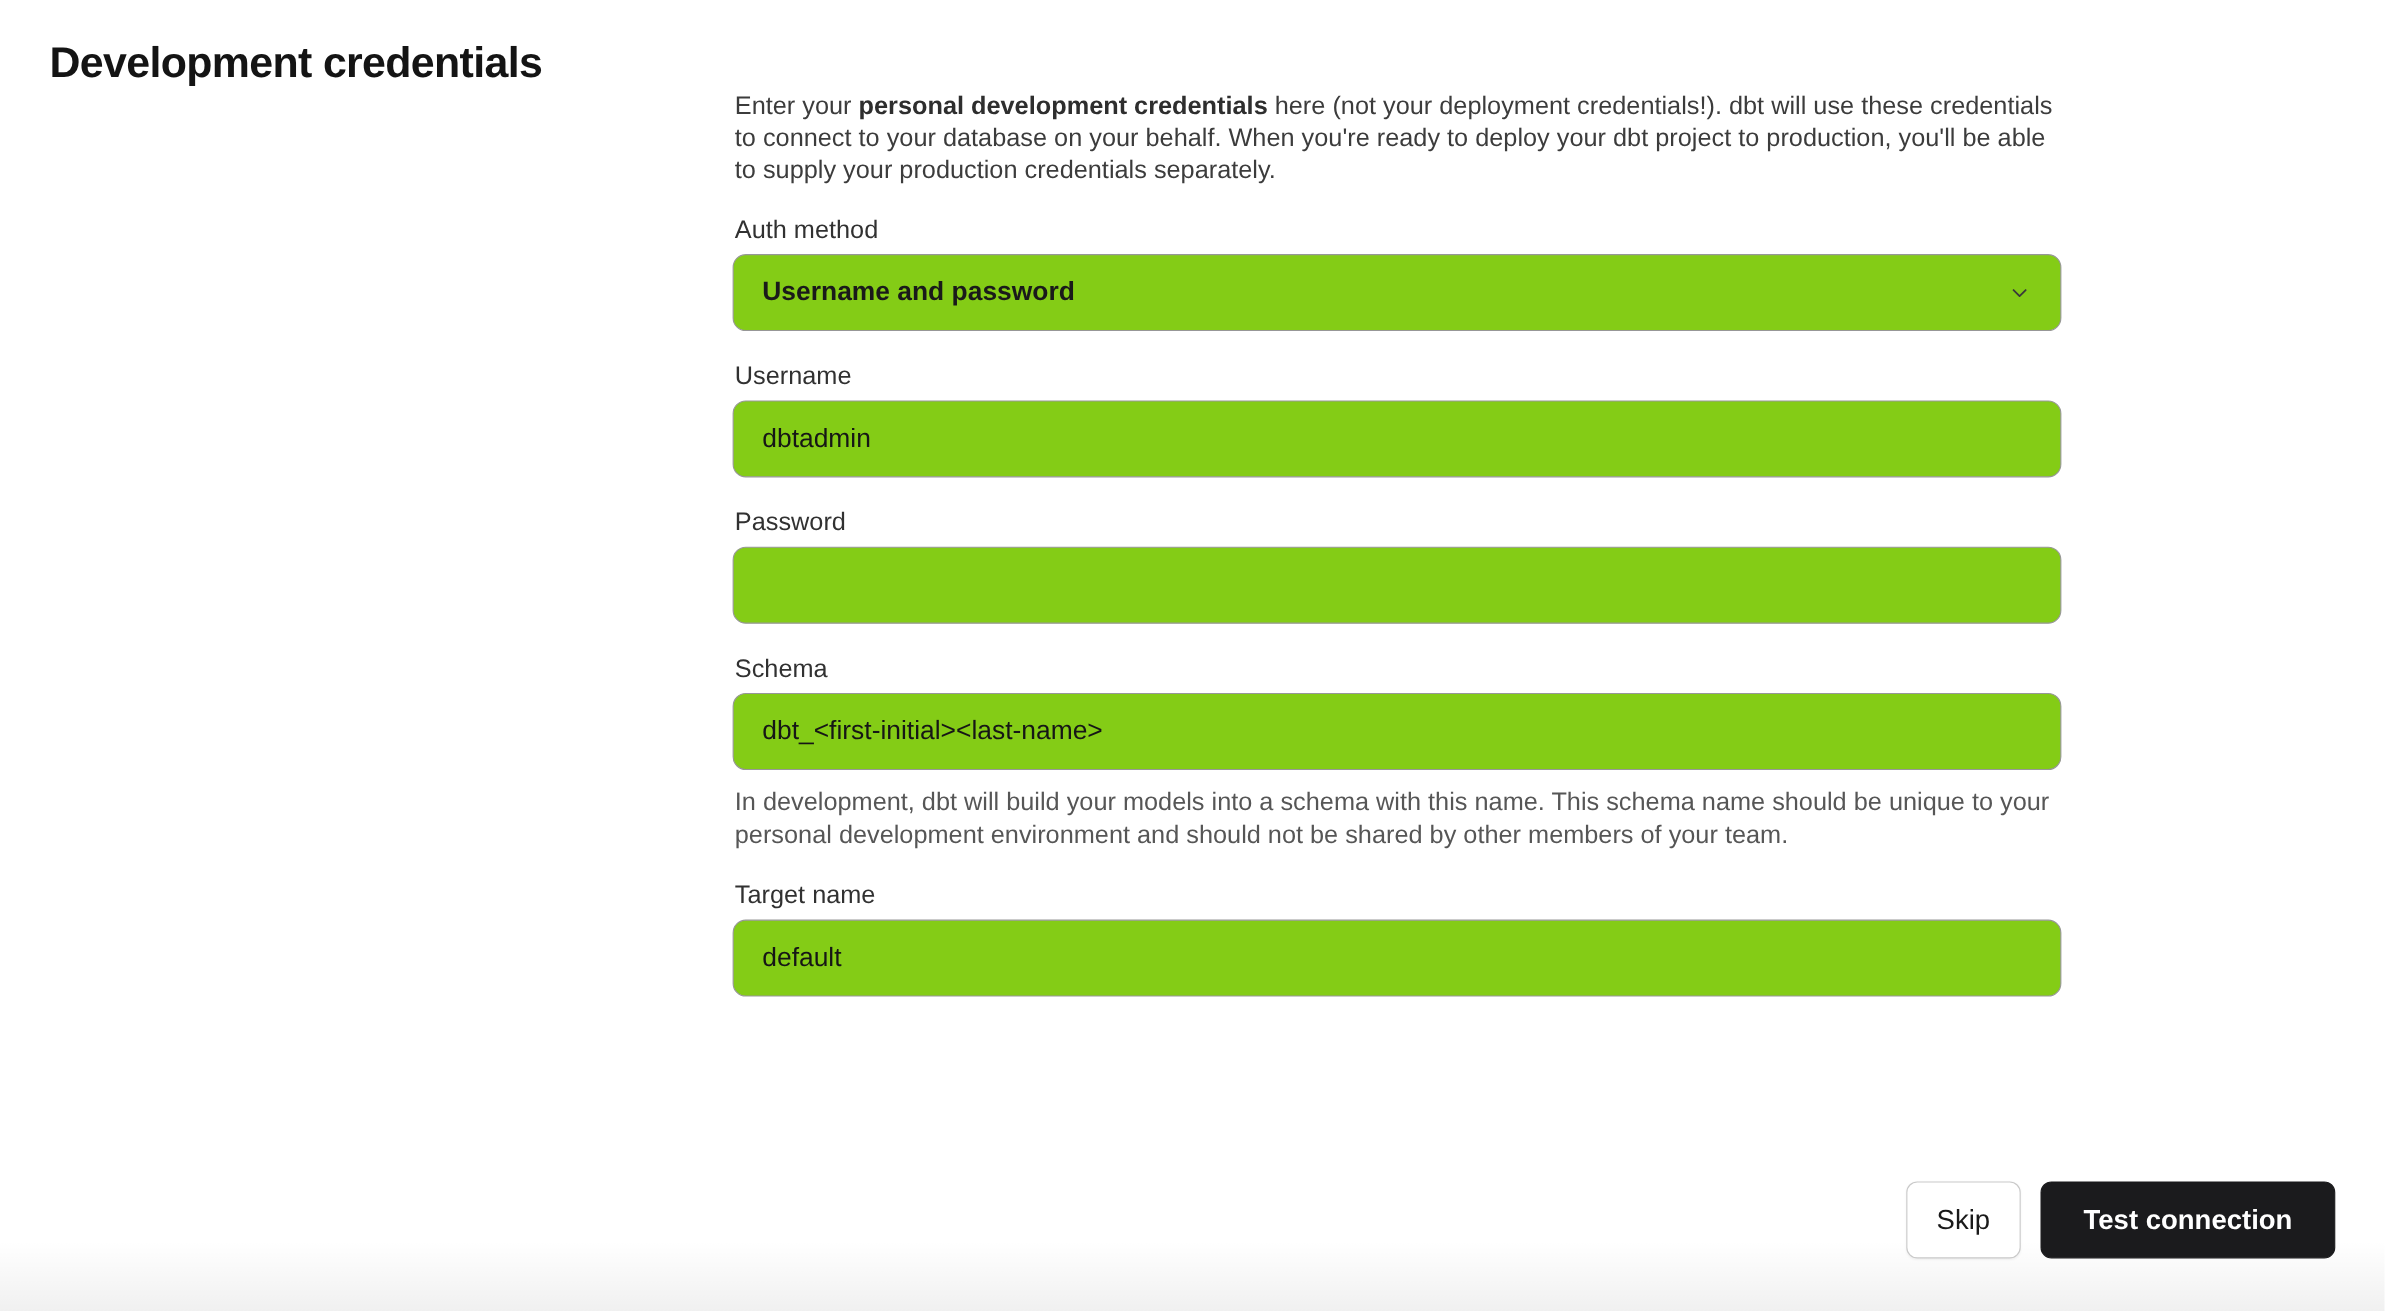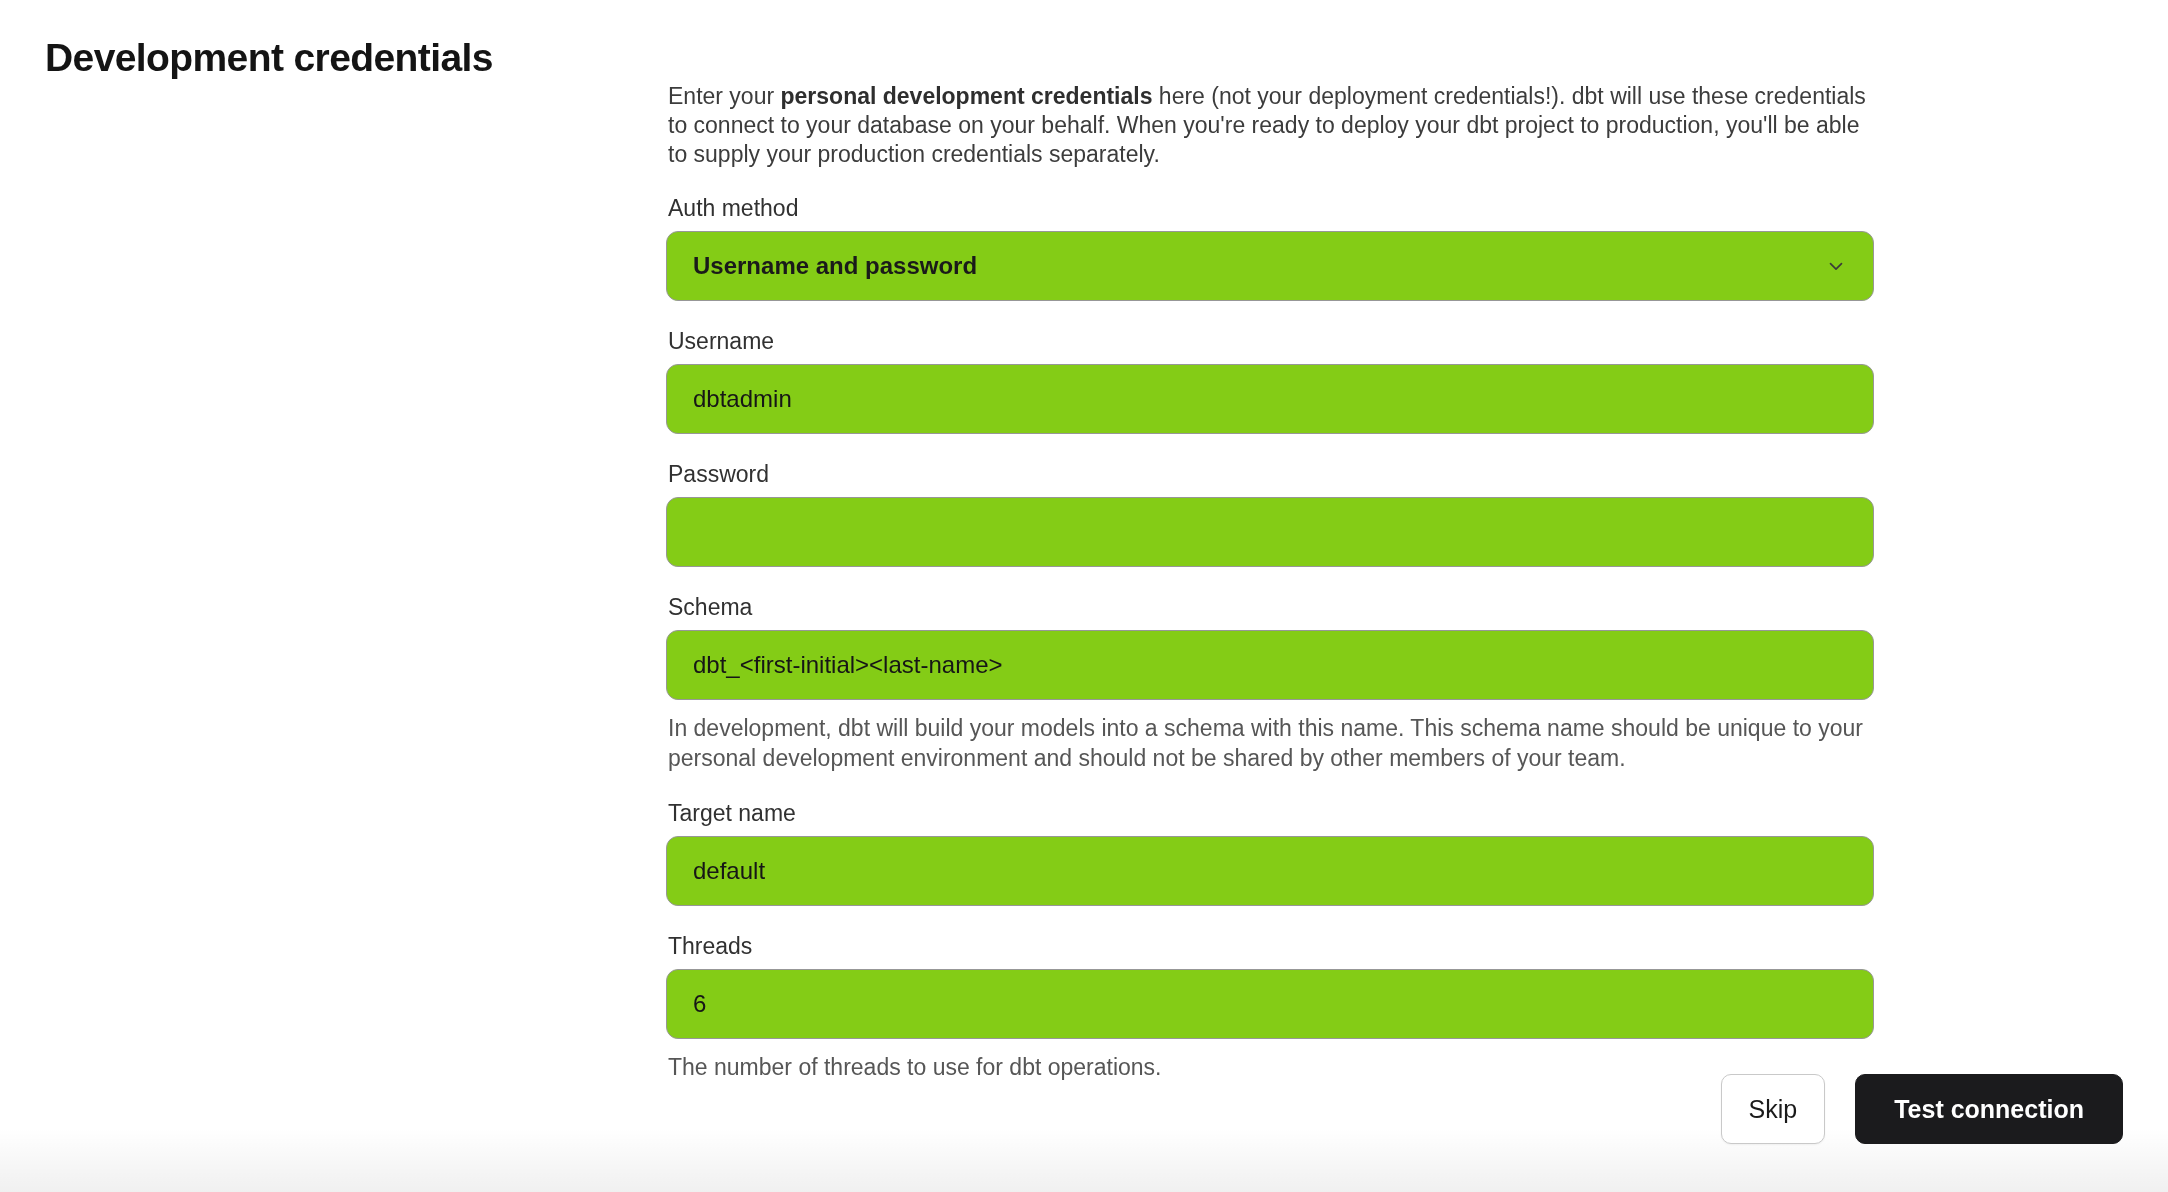--- a/index.html
+++ b/index.html
@@ -92,21 +92,21 @@
     width: 100%;
     height: 64px;
     background: linear-gradient(to bottom, rgba(0,0,0,0) 0%, rgba(0,0,0,0.06) 100%);
     pointer-events: none;
   }
   .footer-actions {
     position: absolute;
     top: 1074px;
     right: 45px;
     display: flex;
-    gap: 30px;
+    gap: 18px;
   }
   .btn {
     height: 70px;
     border-radius: 10px;
     font-family: "Liberation Sans", "DejaVu Sans", sans-serif;
     font-size: 25px;
     display: inline-flex;
     align-items: center;
     justify-content: center;
     cursor: pointer;
@@ -161,25 +161,20 @@
       <label class="field-label">Schema</label>
       <input class="text-input" type="text" value="dbt_&lt;first-initial&gt;&lt;last-name&gt;" style="">
       <p class="help-text">In development, dbt will build your models into a schema with this name. This schema name should be unique to your personal development environment and should not be shared by other members of your team.</p>
     </div>
 
     <div class="form-group">
       <label class="field-label">Target name</label>
       <input class="text-input" type="text" value="default" style="">
     </div>
 
-    <div class="form-group">
-      <label class="field-label">Threads</label>
-      <input class="text-input" type="text" value="6" style="">
-      <p class="help-text">The number of threads to use for dbt operations.</p>
-    </div>
 
   </div>
 
   <div class="footer-gradient"></div>
 
   <div class="footer-actions">
     <button class="btn btn-secondary">Skip</button>
     <button class="btn btn-primary">Test connection</button>
   </div>
 

